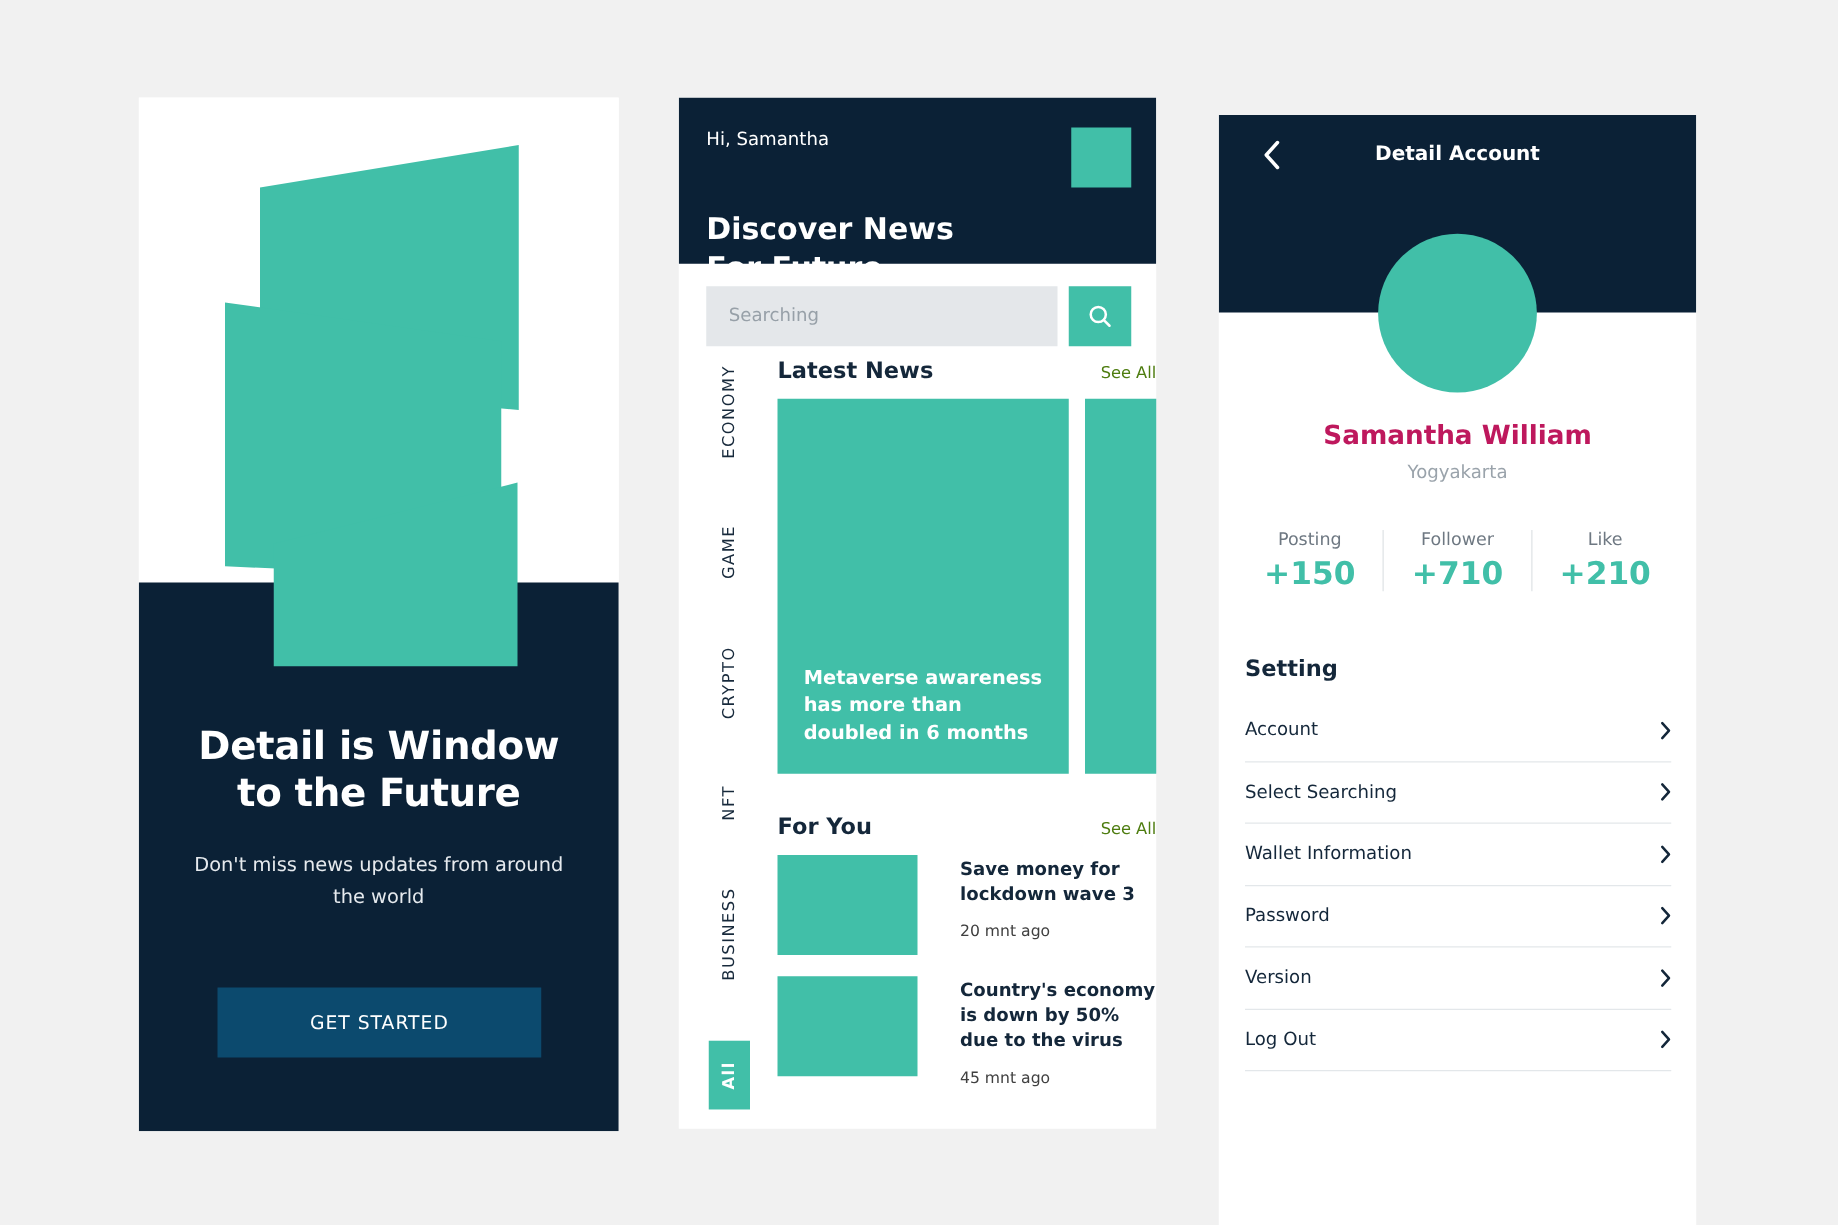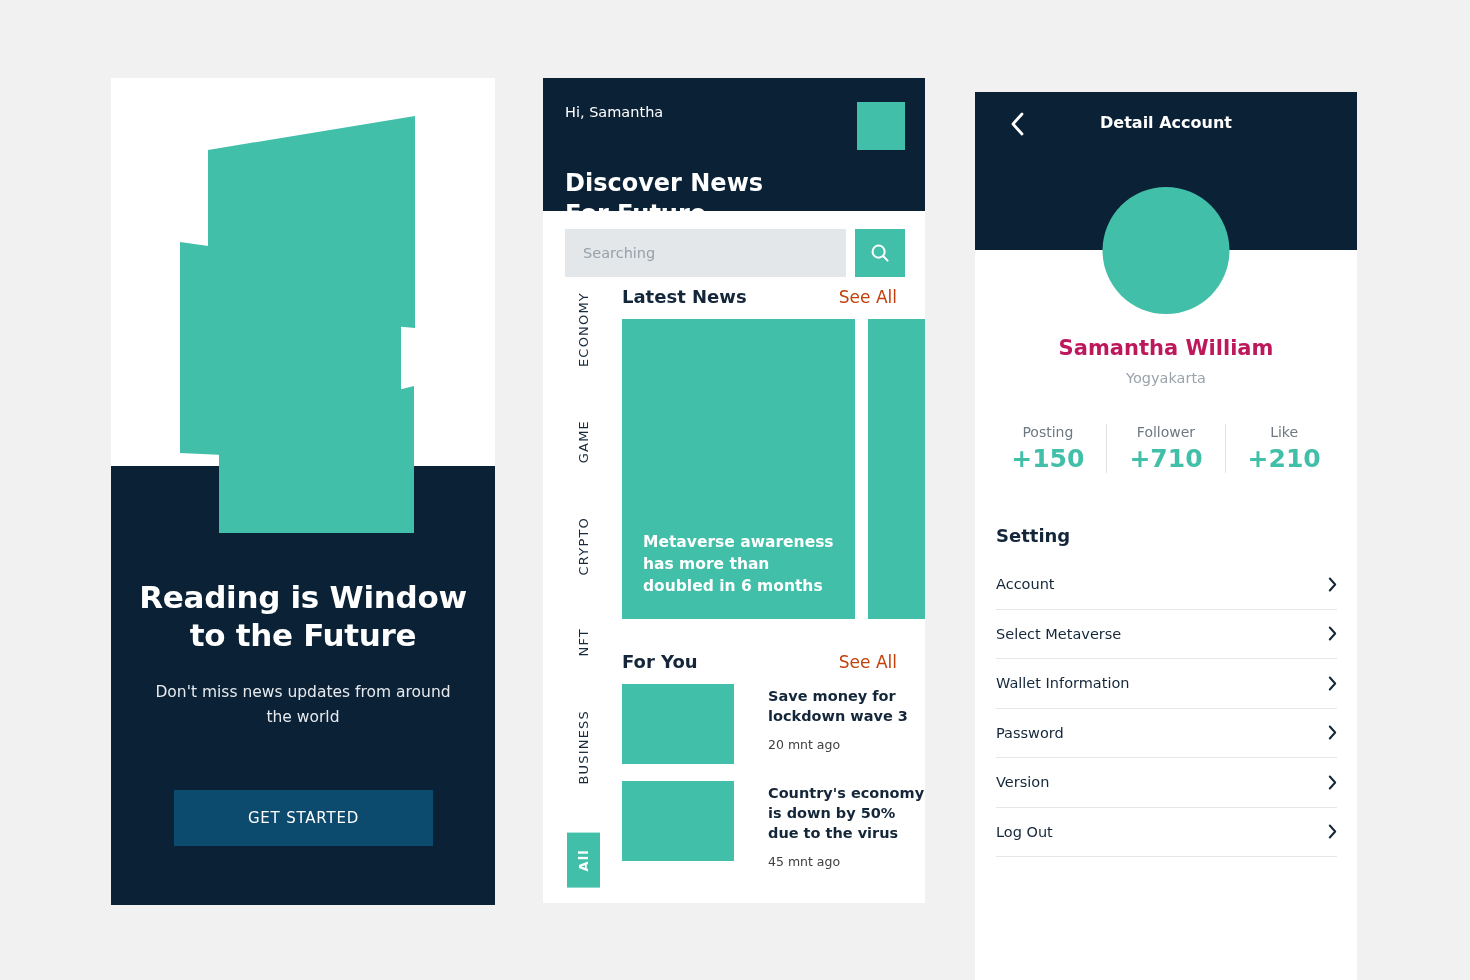--- a/index.html
+++ b/index.html
@@ -92,24 +92,24 @@
   }
   .dn-cat.active {
     background: #41bfa8; color: #ffffff;
     padding: 16px 9px; font-weight: 600;
   }
   .dn-cat-spacer { flex: 1; }
 
   .dn-content { position: absolute; left: 79px; top: 208px; width: 303px; }
   .dn-sectionhead {
     display: flex; align-items: baseline; justify-content: space-between;
-    padding-right: 28px; margin-bottom: 12px;
+    margin-bottom: 12px;
   }
   .dn-sectiontitle { font-size: 18px; font-weight: bold; color: #14273a; }
-  .dn-seeall { font-size: 17px; color: #c2410c; cursor: pointer; }
+  .dn-seeall { font-size: 13px; color: #4d7c0f; cursor: pointer; }
 
   .dn-cards { display: flex; gap: 13px; }
   .dn-card-big { width: 233px; height: 300px; background: #41bfa8; position: relative; flex: none; }
   .dn-card-big-text {
     position: absolute; left: 21px; right: 16px; bottom: 22px;
     color: #ffffff; font-size: 15.5px; font-weight: bold; line-height: 22px;
   }
   .dn-card-small { width: 100px; height: 300px; background: #41bfa8; flex: none; }
 
   .dn-foryou { margin-top: 32px; }
@@ -177,21 +177,21 @@
   <div class="phone" id="screen-onboarding">
     <div class="ob-top"></div>
     <div class="ob-bottom"></div>
 
     <svg class="ob-art" viewBox="0 0 384 827">
       <polygon points="97,72 304,38 304,250 97,231" fill="#41bfa8"></polygon>
       <polygon points="69,164 290,195 290,385 69,375" fill="#41bfa8"></polygon>
       <polygon points="108,357 303,308 303,455 108,455" fill="#41bfa8"></polygon>
     </svg>
 
-    <div class="ob-title">Reading is Window to the Future</div>
+    <div class="ob-title">Detail is Window to the Future</div>
     <div class="ob-sub">Don't miss news updates from around the world</div>
     <button class="ob-btn">GET STARTED</button>
   </div>
 
   <div class="phone" id="screen-discover">
     <div class="dn-header"></div>
     <div class="dn-greeting">Hi, Samantha</div>
     <div class="dn-title">Discover News For Future</div>
     <div class="dn-avatar"></div>
 
@@ -290,21 +290,21 @@
     <div class="da-list">
       <div class="da-row">
         <span class="da-row-label">Account</span>
         <span class="da-chev">
           <svg width="9" height="15" viewBox="0 0 9 15" fill="none" stroke="#14273a" stroke-width="2" stroke-linecap="round" stroke-linejoin="round">
               <polyline points="1.8,1.5 7.2,7.5 1.8,13.5"></polyline>
             </svg>
         </span>
       </div>
       <div class="da-row">
-        <span class="da-row-label">Select Metaverse</span>
+        <span class="da-row-label">Select Searching</span>
         <span class="da-chev">
           <svg width="9" height="15" viewBox="0 0 9 15" fill="none" stroke="#14273a" stroke-width="2" stroke-linecap="round" stroke-linejoin="round">
               <polyline points="1.8,1.5 7.2,7.5 1.8,13.5"></polyline>
             </svg>
         </span>
       </div>
       <div class="da-row">
         <span class="da-row-label">Wallet Information</span>
         <span class="da-chev">
           <svg width="9" height="15" viewBox="0 0 9 15" fill="none" stroke="#14273a" stroke-width="2" stroke-linecap="round" stroke-linejoin="round">

